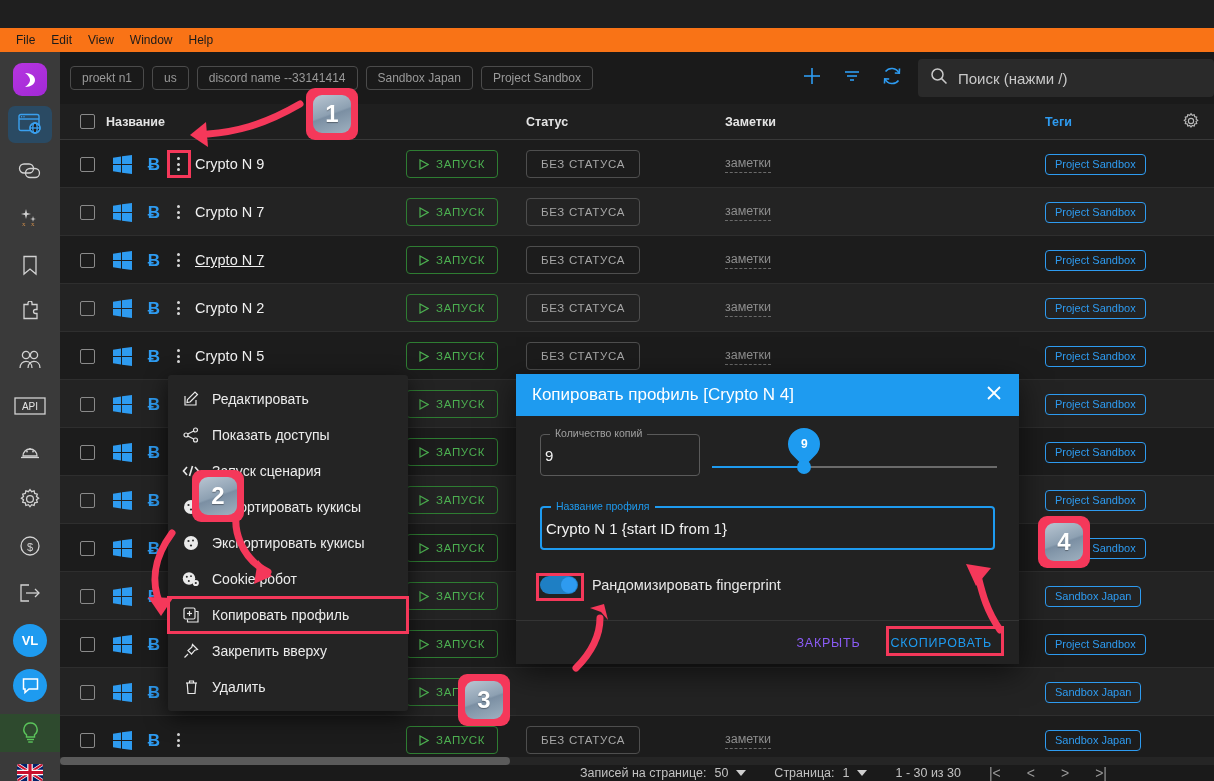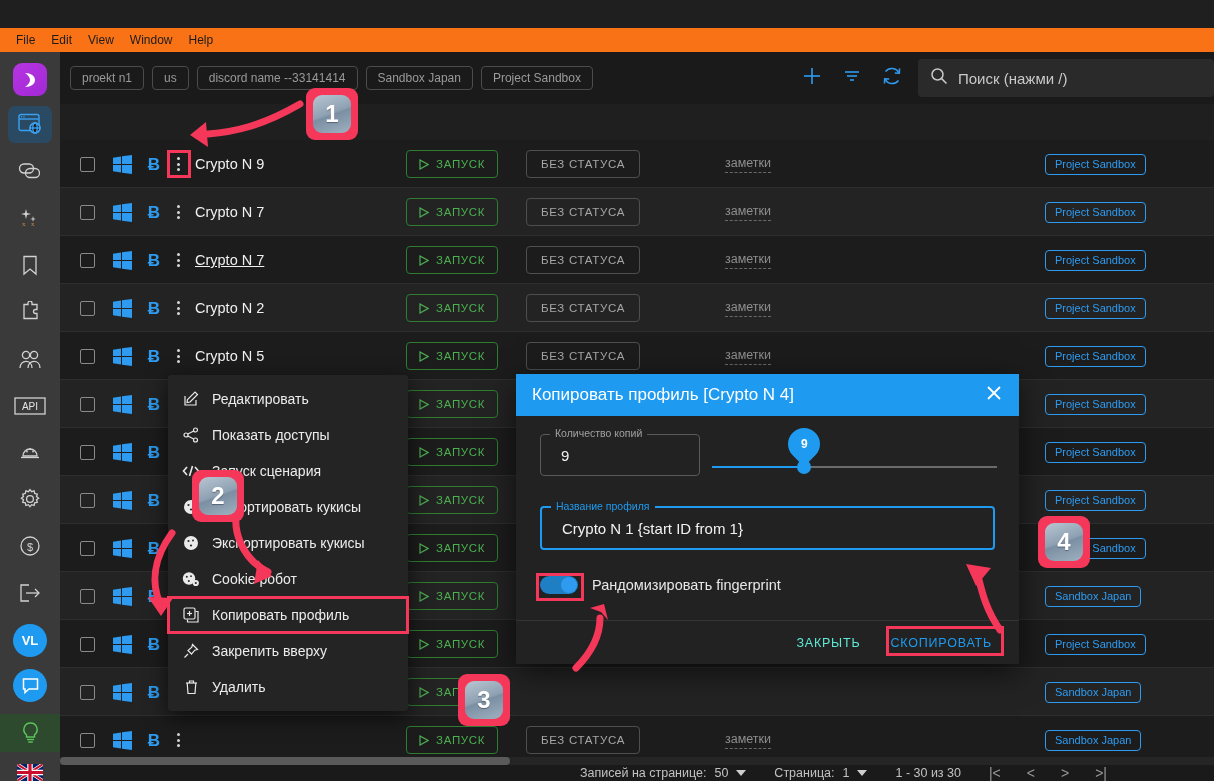--- a/index.html
+++ b/index.html
@@ -150,21 +150,21 @@
   }
   .modal-head {
     height: 42px; background: #1e9bf0; display: flex; align-items: center;
     padding: 0 16px; color: #fff;
   }
   .modal-title { font-size: 17px; }
   .modal-x { margin-left: auto; display:flex; }
   .modal-body { position: relative; height: 204px; padding: 18px 24px 0 24px; }
   .fieldset {
     position: relative; border: 1px solid #5a5a5a; border-radius: 4px;
-    height: 42px; width: 160px; padding: 0 20px; display: flex; align-items: center;
+    height: 42px; width: 160px; padding: 0 4px; display: flex; align-items: center;
   }
   .fieldset.focus { border: 2px solid #1e9bf0; }
   .legend {
     position: absolute; top: -8px; left: 9px; background: #222222; padding: 0 5px;
     font-size: 10.5px; color: #a0a0a0;
   }
   .fieldset.focus .legend { color: #1e9bf0; }
   .fval { font-size: 15px; color: #f2f2f2; }
   .slider-wrap { position: absolute; left: 196px; top: 48px; width: 285px; height: 6px; }
   .slider-track { position:absolute; left:0; top:2px; width: 285px; height: 2px; background: #6b6b6b; }
@@ -178,21 +178,21 @@
     background: #1e9bf0; border-radius: 50% 50% 50% 0;
     transform: rotate(-45deg);
     display:flex; align-items:center; justify-content:center;
   }
   .slider-bubble span { transform: rotate(45deg); color:#fff; font-size:12px; font-weight:bold; }
   .modal-foot {
     height: 44px; border-top: 1px solid #343434; display: flex;
     align-items: center; justify-content: flex-end; padding-right: 16px; gap: 8px;
   }
   .mbtn { font-size: 12.5px; letter-spacing: .8px; padding: 7px 11px; }
-  .mbtn.sec { color: #5eead4; }
+  .mbtn.sec { color: #8b5cf6; }
   .mbtn.pri { color: #1e9bf0; }
   .toggle {
     width: 38px; height: 18px; border-radius: 10px; background: #1e7fc4;
     position: relative; display: inline-block;
   }
   .toggle i {
     position: absolute; right: 1px; top: 1px; width: 16px; height: 16px;
     border-radius: 50%; background: #2e9bf0; display:block;
   }
 
@@ -425,20 +425,37 @@
           <svg width="18" height="18" viewBox="0 0 18 18" fill="none" stroke="#c9c9c9" stroke-width="1.5">
               <circle cx="7.5" cy="7.5" r="5.5"></circle>
               <line x1="11.6" y1="11.6" x2="16.5" y2="16.5"></line>
             </svg>
         </span>
         <span class="sp">Поиск (нажми /)</span>
       </div>
     </div>
   </div>
 
+  <div class="table-head">
+    <div style="position:absolute;left:20px;top:10px;">
+        <span class="cbox" style="display:block;"></span>
+      </div>
+    <div class="th" style="left:46px;top:11px;">Название</div>
+    <div class="th" style="left:466px;top:11px;">Статус</div>
+    <div class="th" style="left:665px;top:11px;">Заметки</div>
+    <div class="th" style="left:985px;top:11px;color:#2e9bf0;">Теги</div>
+    <div style="position:absolute;right:14px;top:8px;">
+      <span>
+        <svg width="18" height="18" viewBox="0 0 22 22" fill="none" stroke="#b9b9b9" stroke-width="1.4">
+          <circle cx="11" cy="11" r="3.2"></circle>
+          <path d="M11 2 l1.5 2 2.4-.8 .6 2.5 2.5 .6-.8 2.4 2 1.5-2 1.5 .8 2.4-2.5 .6-.6 2.5-2.4-.8-1.5 2-1.5-2-2.4 .8-.6-2.5-2.5-.6 .8-2.4-2-1.5 2-1.5-.8-2.4 2.5-.6 .6-2.5 2.4 .8Z"></path>
+        </svg>
+      </span>
+    </div>
+  </div>
 
   <div class="rows" id="rows-host">
       <div class="row odd" style="top: 0px;">
         <div class="cell" style="left:20px;">
           <span class="cbox"></span>
         </div>
         <div class="cell" style="left:53px;">
           <svg class="winlogo" width="19" height="19" viewBox="0 0 19 19">
             <path d="M0 2.7 L8 1.5 V9 H0 Z" fill="#2e9bf0"></path>
             <path d="M9 1.35 L19 0 V9 H9 Z" fill="#2e9bf0"></path>

